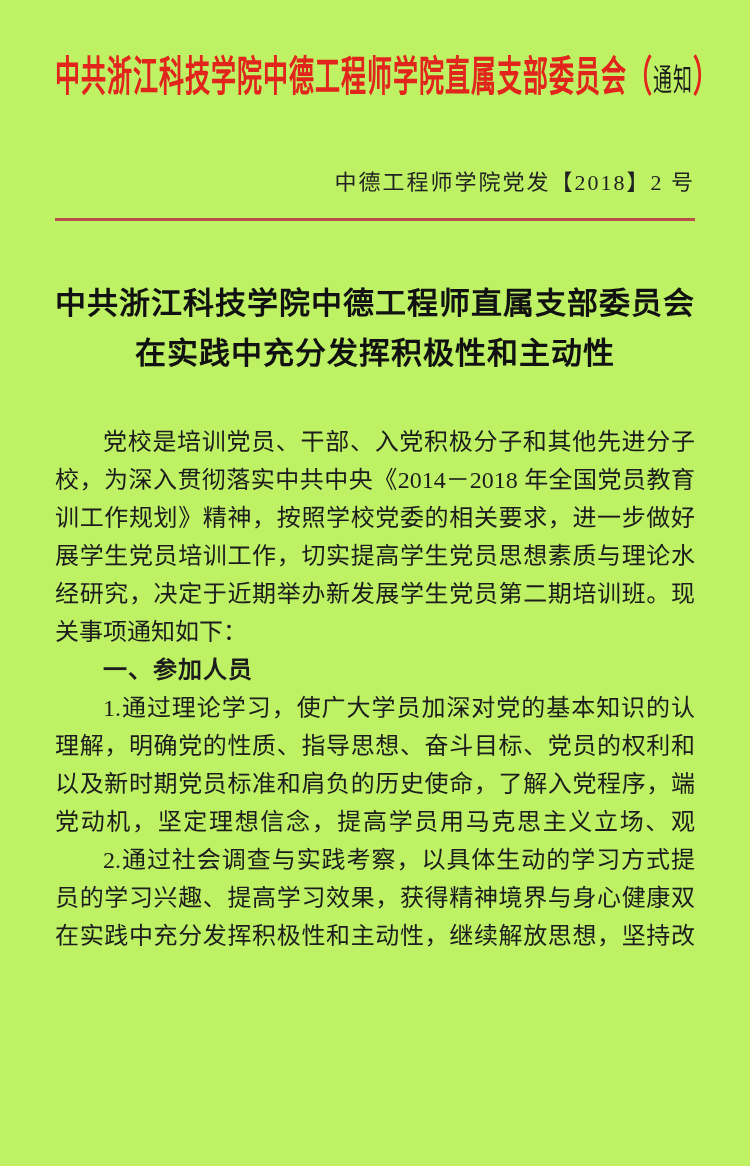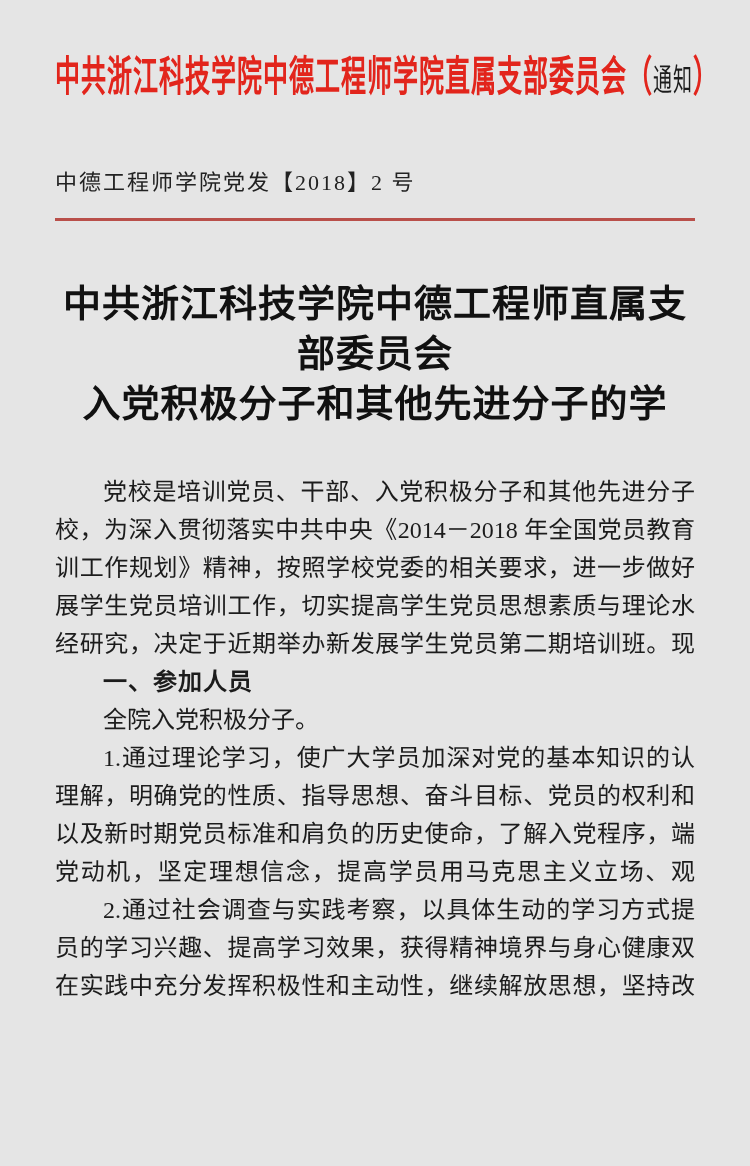--- a/index.html
+++ b/index.html
@@ -7,21 +7,21 @@
     --rule-red: #b94f4a;
     --text-black: #1c1c1c;
   }
   * { margin: 0; padding: 0; box-sizing: border-box; }
   html, body { background: #ffffff; }
   .page {
     position: relative;
     width: 750px;
     height: 1166px;
     margin: 0 auto;
-    background: #e5e5e5;
+    background: #bef264;
     padding: 48px 55px 0 55px;
     overflow: hidden;
     font-family: "Liberation Serif", "DejaVu Serif", serif;
     color: var(--text-black, #1c1c1c);
   }
   
   .org-header {
     height: 60px;
     line-height: 60px;
     text-align: center;
@@ -40,39 +40,39 @@
   .org-paren { color: var(--header-red, #e2251c); font-weight: bold; }
   .org-notice {
     color: var(--text-black, #1c1c1c);
     font-weight: normal;
     font-size: 19px;
   }
   
   .doc-number {
     margin-top: 62px;
     line-height: 26px;
-    text-align: left;
+    text-align: right;
     font-size: 22px;
     letter-spacing: 2px;
     color: #222222;
   }
   
   .red-rule {
     margin-top: 22px;
     height: 3px;
     width: 100%;
     background: var(--rule-red, #b94f4a);
   }
   
   .title-block {
     margin-top: 58px;
     text-align: center;
     font-family: "Liberation Sans", "DejaVu Sans", sans-serif;
     font-weight: bold;
-    font-size: 38px;
+    font-size: 31px;
     line-height: 50px;
     color: #111111;
     letter-spacing: 1px;
   }
   
   .body-block {
     margin-top: 44px;
     font-size: 24px;
     color: var(--text-black, #1c1c1c);
   }
@@ -102,31 +102,31 @@
   <div class="org-header">
     <span class="org-stretch"><span class="org-text">中共浙江科技学院中德工程师学院直属支部委员会</span><span class="org-paren">（</span><span class="org-notice">通知</span><span class="org-paren">）</span></span>
   </div>
 
   <div class="doc-number">中德工程师学院党发【2018】2 号</div>
 
   <div class="red-rule"></div>
 
   <div class="title-block">
     <div class="title-line">中共浙江科技学院中德工程师直属支部委员会</div>
-    <div class="title-line">入党积极分子和其他先进分子的学</div>
+    <div class="title-line">在实践中充分发挥积极性和主动性</div>
   </div>
 
   <div class="body-block">
     <div class="ln just indent">党校是培训党员、干部、入党积极分子和其他先进分子的学</div>
     <div class="ln just">校，为深入贯彻落实中共中央《2014－2018 年全国党员教育培</div>
     <div class="ln just">训工作规划》精神，按照学校党委的相关要求，进一步做好新发</div>
     <div class="ln just">展学生党员培训工作，切实提高学生党员思想素质与理论水平，</div>
     <div class="ln just">经研究，决定于近期举办新发展学生党员第二期培训班。现将有</div>
+    <div class="ln">关事项通知如下：</div>
     <div class="ln hd indent">一、参加人员</div>
-    <div class="ln indent">全院入党积极分子。</div>
     <div class="ln just indent">1.通过理论学习，使广大学员加深对党的基本知识的认识和</div>
     <div class="ln just">理解，明确党的性质、指导思想、奋斗目标、党员的权利和义务</div>
     <div class="ln just">以及新时期党员标准和肩负的历史使命，了解入党程序，端正入</div>
     <div class="ln just">党动机，坚定理想信念，提高学员用马克思主义立场、观点、方</div>
     <div class="ln just indent">2.通过社会调查与实践考察，以具体生动的学习方式提高学</div>
     <div class="ln just">员的学习兴趣、提高学习效果，获得精神境界与身心健康双丰收。</div>
     <div class="ln just">在实践中充分发挥积极性和主动性，继续解放思想，坚持改革开</div>
   </div>
 
 </div>

